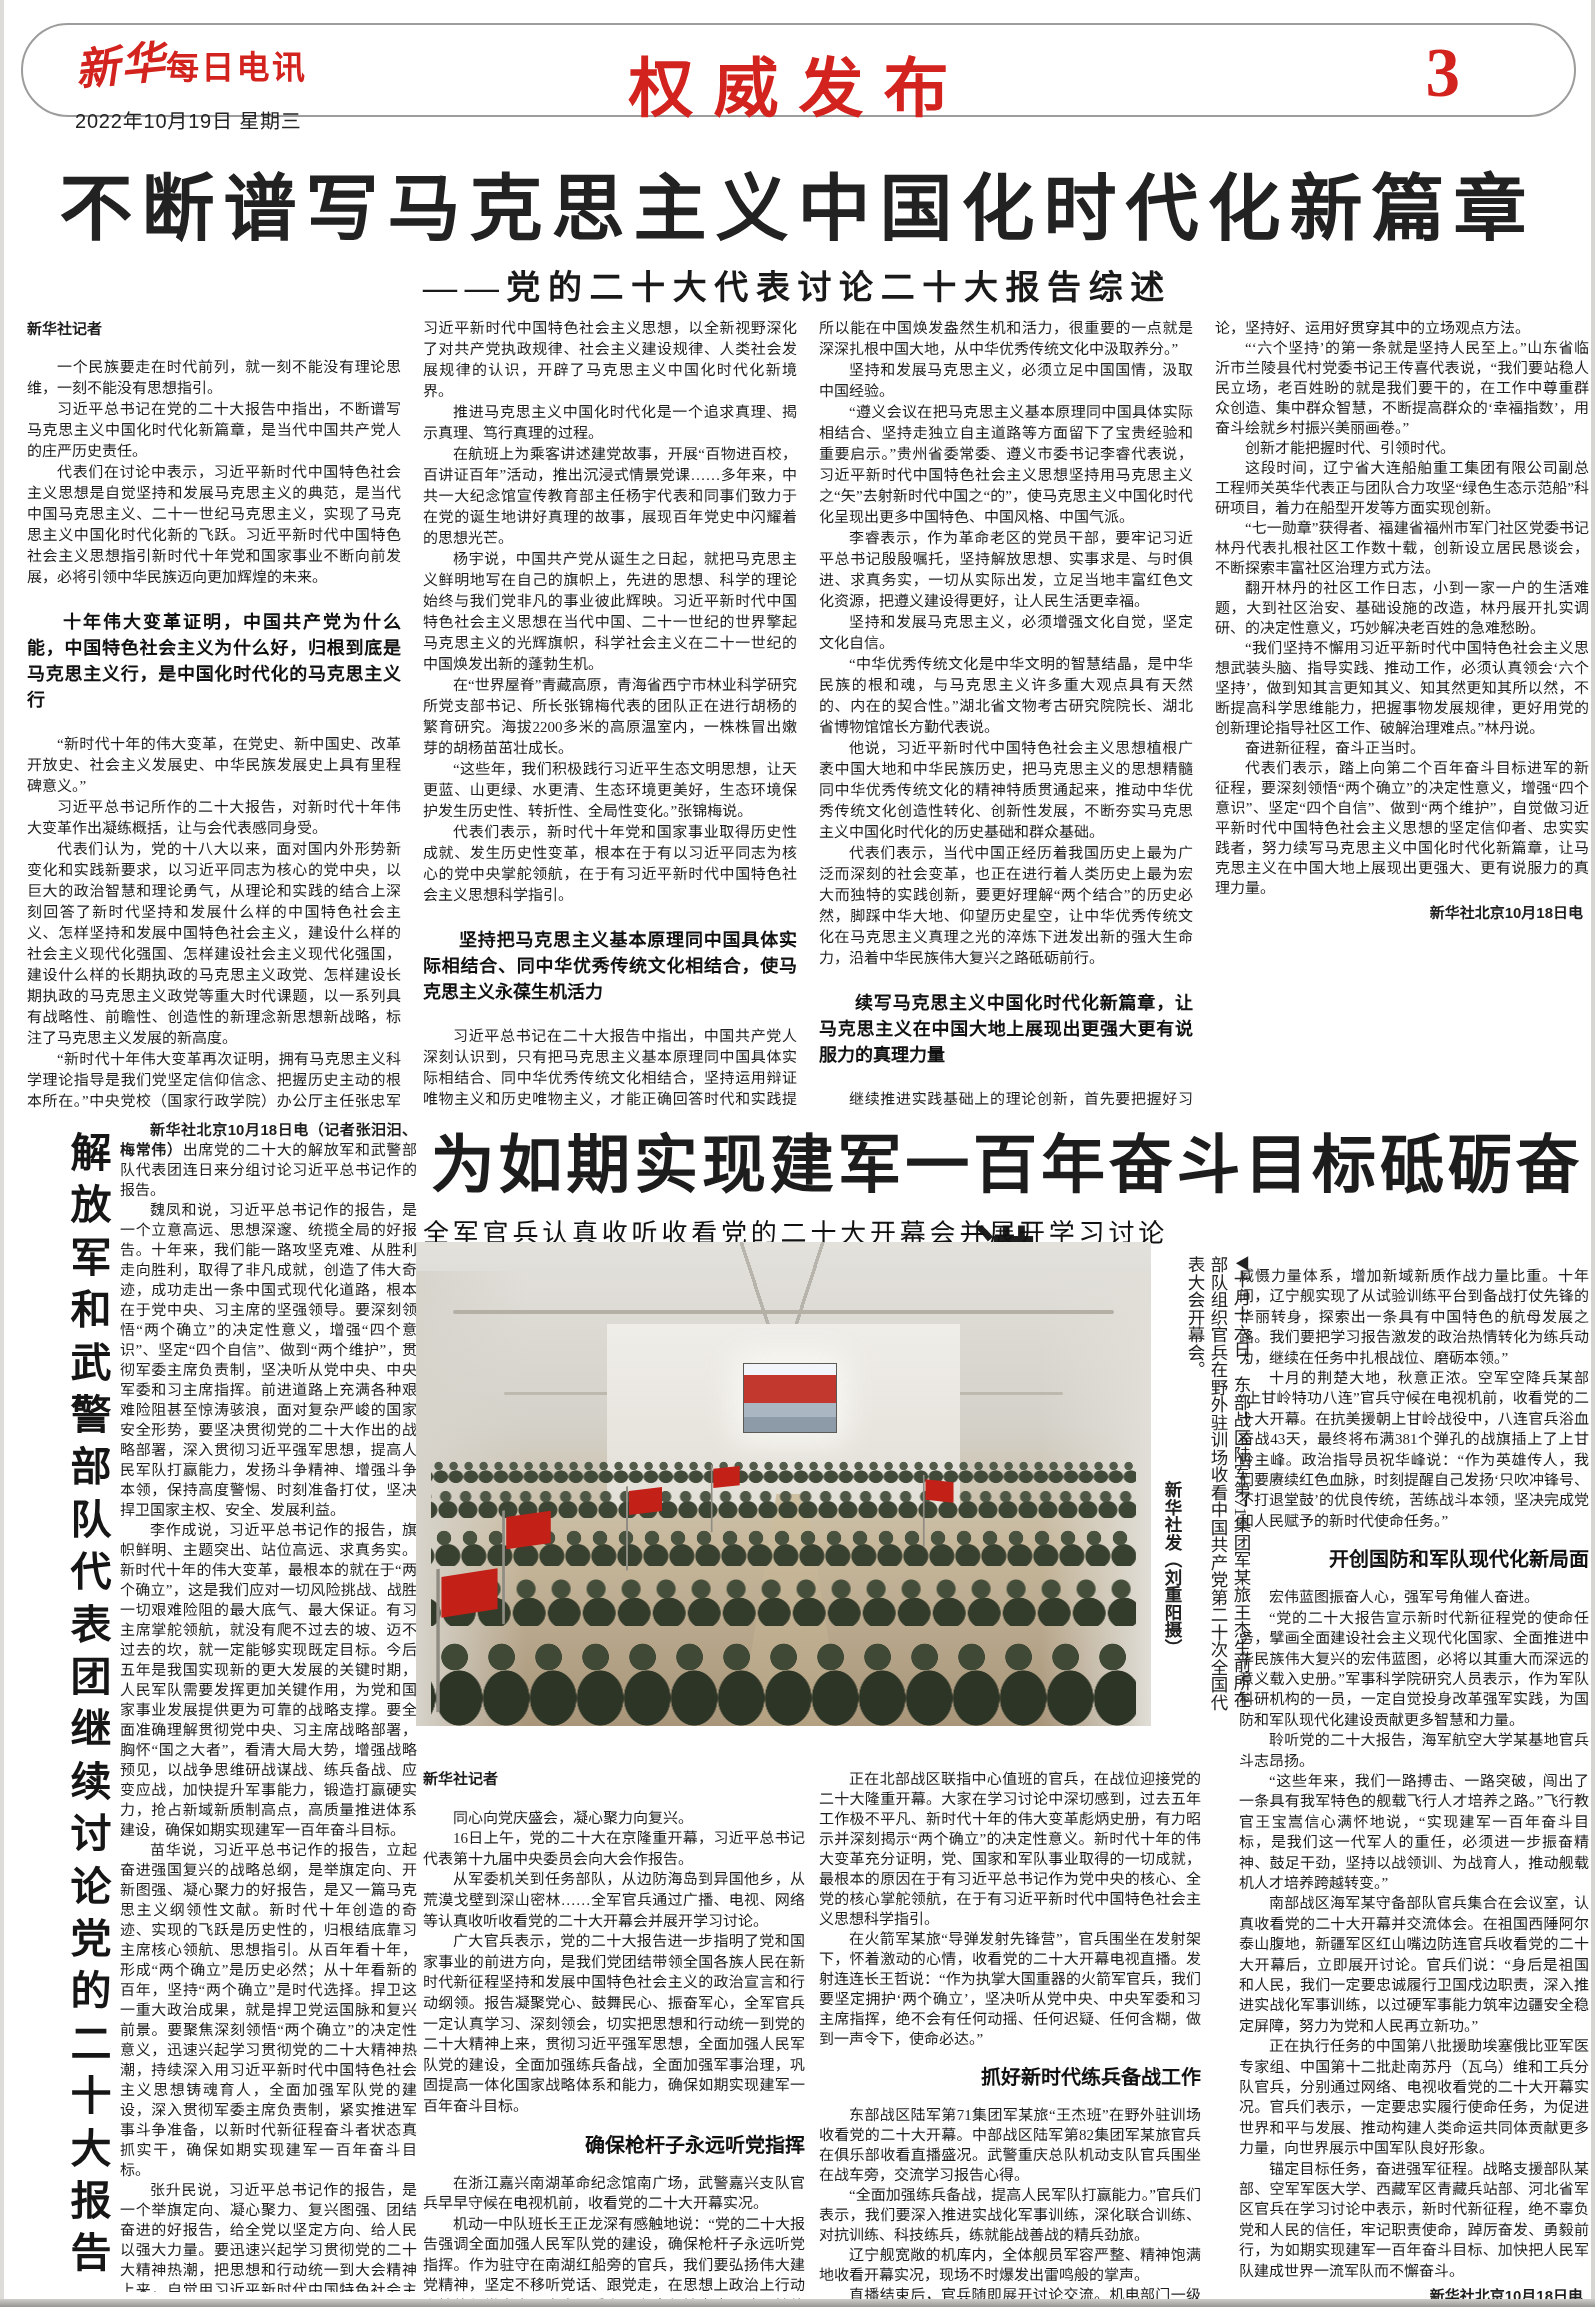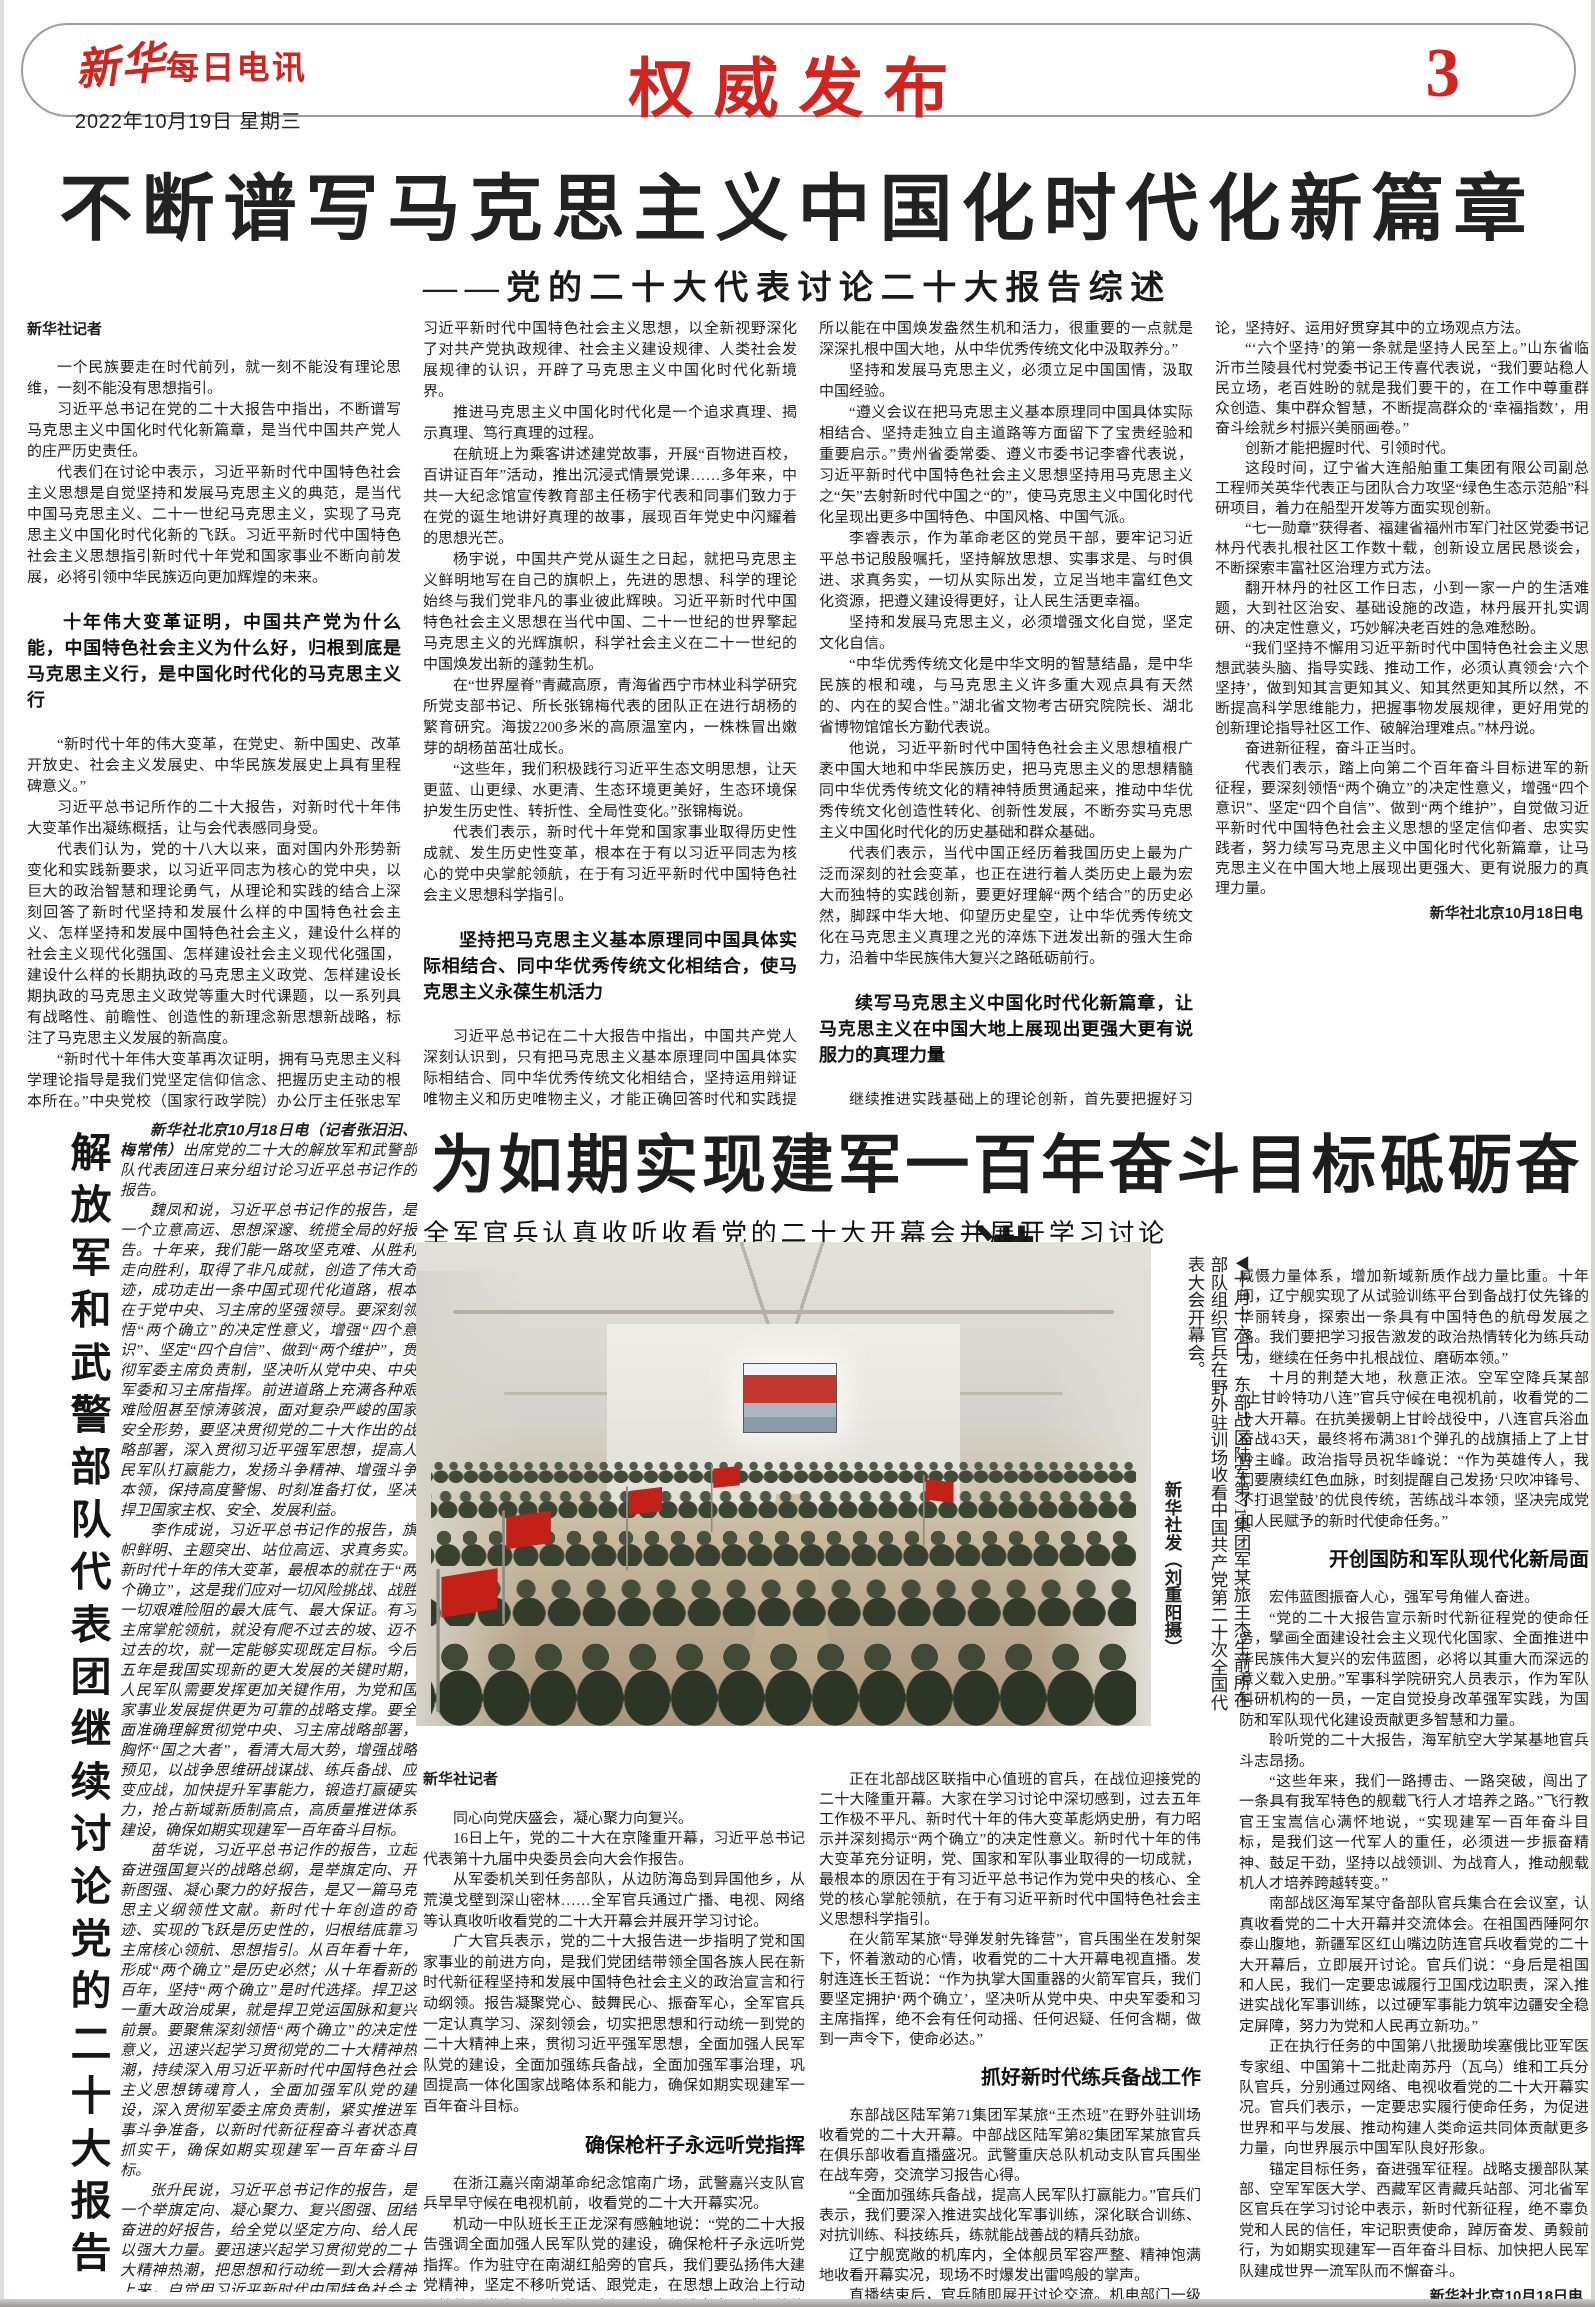--- a/index.html
+++ b/index.html
@@ -46,21 +46,21 @@
   
   .mil-headline{position:absolute;left:423px;width:1168px;top:1113px;margin:0;text-align:center;
                 font-size:64px;font-weight:900;letter-spacing:3.8px;color:#1d1d1d;}
   .mil-deck{position:absolute;left:423px;width:1168px;top:1212px;
             font-family:"Liberation Sans",sans-serif;font-size:26px;font-weight:500;letter-spacing:3.8px;color:#111;}
 
   .v-headline{position:absolute;left:33px;top:1131px;height:1165px;width:84px;
               writing-mode:vertical-rl;font-size:41px;font-weight:900;letter-spacing:11.4px;
               color:#161616;font-family:"Liberation Serif",serif;}
   .side-col{position:absolute;left:120px;top:1120px;width:297px;height:1172px;overflow:hidden;
-            font-size:15px;line-height:20px;text-align:justify;font-style:italic;}
+            font-size:15px;line-height:20px;text-align:justify;}
   .lead-tag{font-weight:700;font-family:"Liberation Sans",sans-serif;}
 
   .bcol{position:absolute;width:382px;overflow:hidden;font-size:15px;line-height:20.6px;text-align:justify;margin-top:24px;}
   .bcol.b{left:423px;top:1745px;height:562px;}
   .bcol.c{left:819px;top:1745px;height:562px;line-height:20px;}
   .bcol.d{left:1239px;top:1242px;height:1060px;width:350px;line-height:20.4px;}
 
   
   .photo{position:absolute;left:416px;top:1242px;width:735px;height:484px;overflow:hidden;
          background:linear-gradient(180deg,#e3e1dc 0%,#d4d1c9 38%,#c7b89c 62%,#a8957a 100%);}

